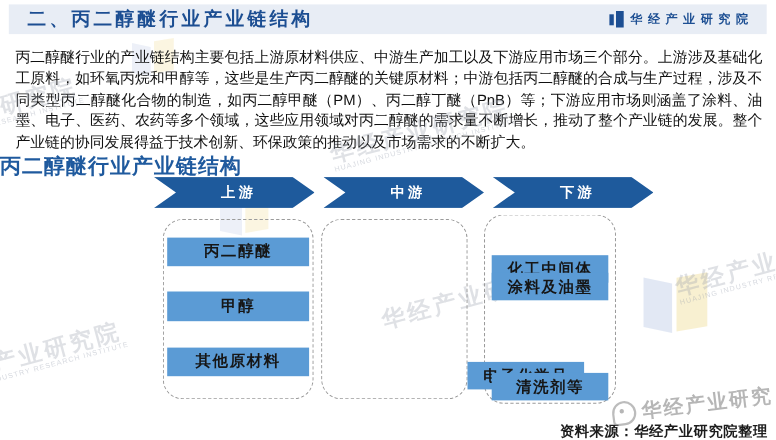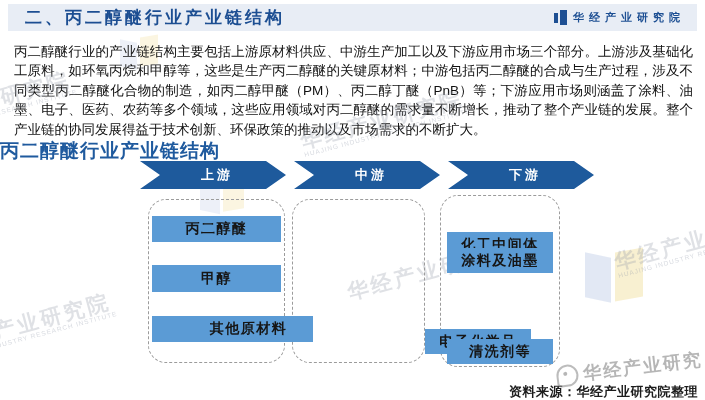--- a/index.html
+++ b/index.html
@@ -50,21 +50,21 @@
   .cont-up{left:148px;top:199px;width:135px;height:162px;}
   .cont-mid{left:292px;top:199px;width:131px;height:162px;}
   .cont-down{left:440px;top:195px;width:118px;height:170px;}
   .node{
     position:absolute;background:#5b9bd5;z-index:3;
     display:flex;align-items:center;justify-content:center;
     font-size:14px;font-weight:600;color:#161616;letter-spacing:1.5px;white-space:nowrap;
   }
   .up-1{left:152px;top:216px;width:129px;height:26px;}
   .up-2{left:152px;top:265px;width:129px;height:27px;}
-  .up-3{left:152px;top:316px;width:129px;height:26px;padding-left:32px;}
+  .up-3{left:152px;top:316px;width:129px;height:26px;}
   .mid-1{left:297px;top:266px;width:122px;height:27px;background:#4d87cc;}
   .down-1{left:447px;top:202px;width:106px;height:25px;margin-top:30px;}
   .down-2{left:447px;top:248px;width:106px;height:25px;}
   .down-3{left:425px;top:293px;width:106px;height:25px;margin-top:36px;}
   .down-4{left:447px;top:339px;width:106px;height:25px;}
   
   .source{
     position:absolute;right:7px;top:383px;z-index:4;
     font-size:13px;font-weight:bold;color:#1c1c1c;letter-spacing:0.5px;
   }

